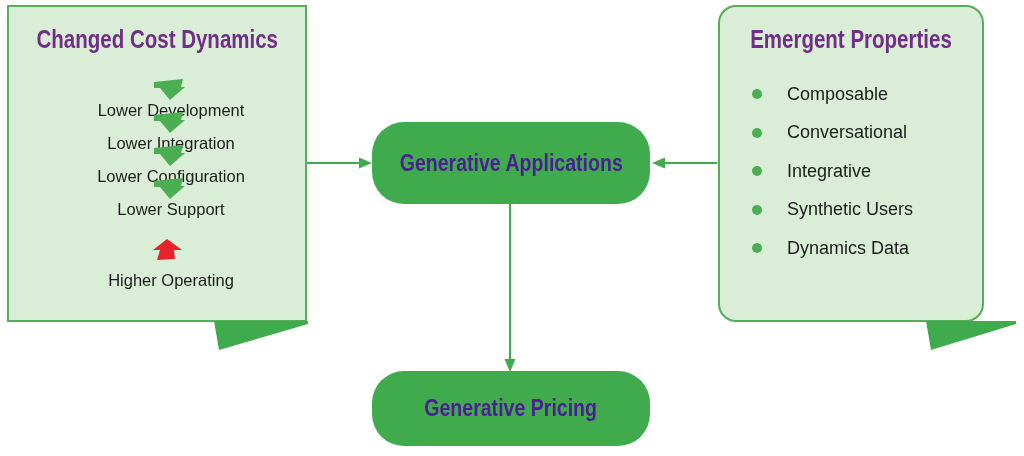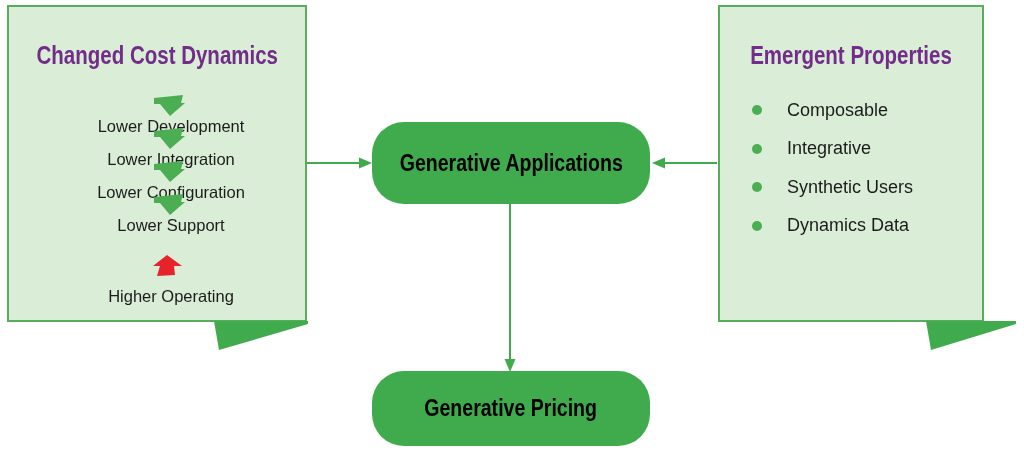--- a/index.html
+++ b/index.html
@@ -16,24 +16,24 @@
 
   
   .card {
     position: absolute;
     top: 5px;
     height: 317px;
     background: var(--card-fill);
     border: 2px solid var(--card-border);
   }
   .card-left  { left: 7px;   width: 300px; }
-  .card-right { left: 718px; width: 266px; }
+  .card-right { left: 718px; width: 266px; border-radius: 18px; }
 
   .card-title {
-    margin-top: 32px;
+    margin-top: 16px;
     text-align: center;
     font-size: 25px;
     font-weight: bold;
     color: var(--title-purple);
     letter-spacing: 0px;
     height: 32px;
     line-height: 32px;
     white-space: nowrap;
   }
   .card-title > span {
@@ -93,21 +93,21 @@
   
   .node {
     position: absolute;
     left: 372px;
     width: 278px;
     background: var(--node-green);
     border-radius: 32px;
     display: flex;
     align-items: center;
     justify-content: center;
-    color: #000000;
+    color: #4c1d95;
     font-weight: bold;
     font-size: 23px;
     white-space: nowrap;
   }
   .node > span {
     display: inline-block;
     transform: scaleX(0.85);
     transform-origin: center;
   }
   .node-center { top: 122px; height: 82px; }
@@ -170,20 +170,24 @@
     <div class="card-title">
       <span>Emergent Properties</span>
     </div>
     <div class="prop-list">
       <div class="prop-row">
         <span class="bullet"></span>
         <span class="prop-label">Composable</span>
       </div>
       <div class="prop-row">
         <span class="bullet"></span>
+        <span class="prop-label">Conversational</span>
+      </div>
+      <div class="prop-row">
+        <span class="bullet"></span>
         <span class="prop-label">Integrative</span>
       </div>
       <div class="prop-row">
         <span class="bullet"></span>
         <span class="prop-label">Synthetic Users</span>
       </div>
       <div class="prop-row">
         <span class="bullet"></span>
         <span class="prop-label">Dynamics Data</span>
       </div>

